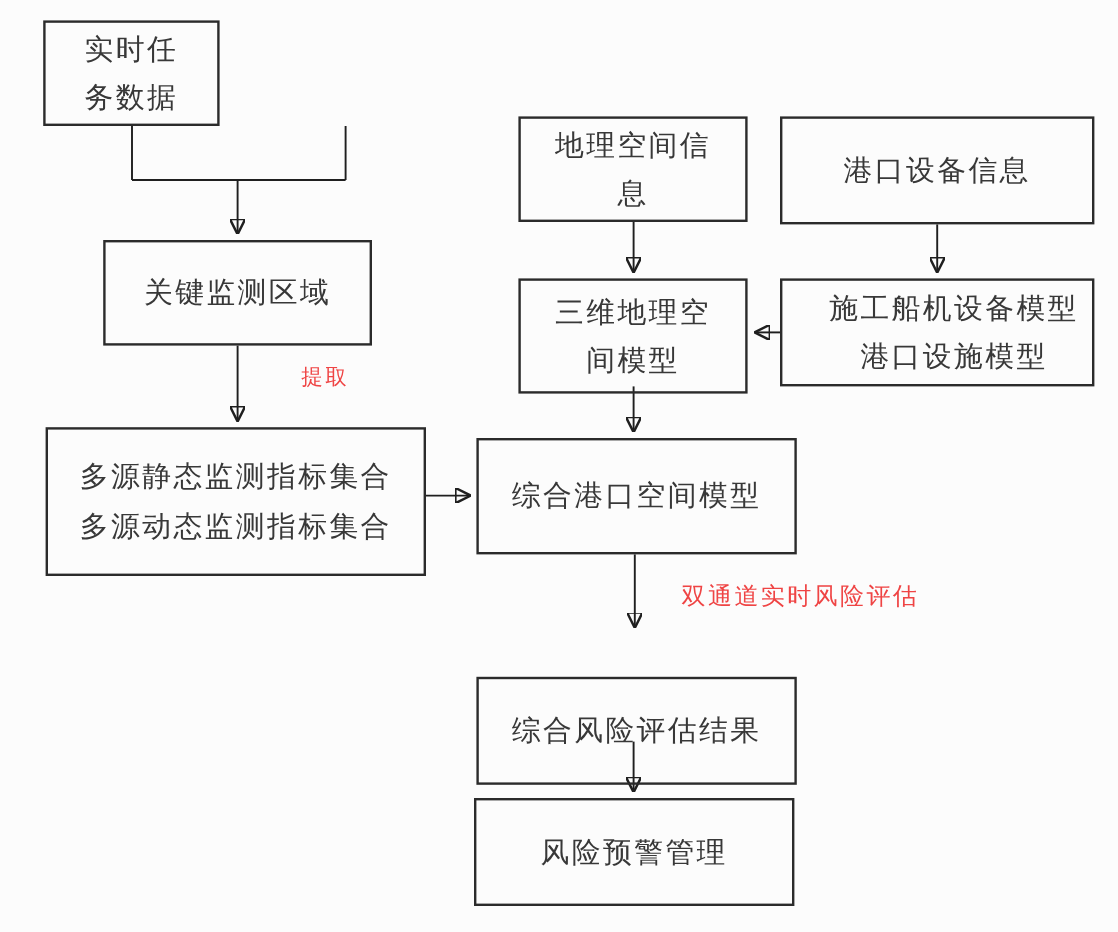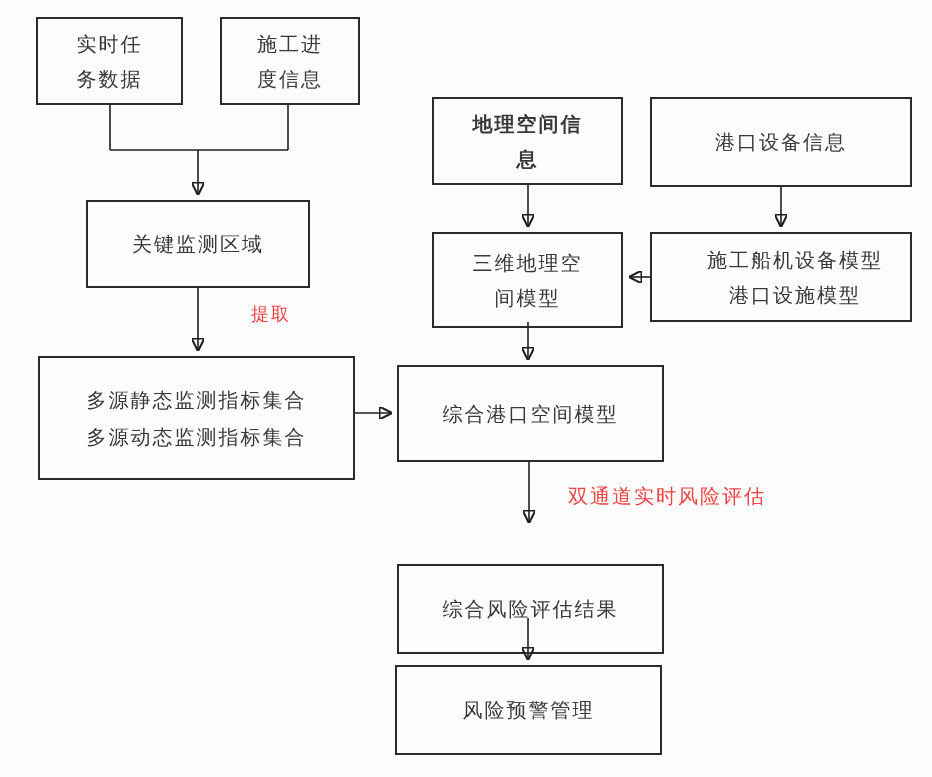--- a/index.html
+++ b/index.html
@@ -25,21 +25,21 @@
   }
   .box {
     position: absolute;
     border: 2px solid #2b2b2b;
     display: flex;
     flex-direction: column;
     align-items: center;
     justify-content: center;
     row-gap: 13px;
     text-align: center;
-    font-size: 20px;
+    font-size: 24px;
     letter-spacing: 2px;
     line-height: 1.1;
     color: #383838;
     background: transparent;
     box-sizing: border-box;
   }
   .box .bl:empty { display: none; }
   .edge-label {
     position: absolute;
     color: #ef4444;
@@ -81,26 +81,22 @@
     <path d="M529,462 V522" marker-end="url(#arrow)"></path>
 
     <path d="M528,618 V659" marker-end="url(#arrow)"></path>
   </svg>
 
   <div class="box" style="left:36px; top:17px; width:147px; height:88px;">
     <span class="bl">实时任</span>
     <span class="bl">务数据</span>
   </div>
 
-  <div class="box" style="left:220px; top:17px; width:140px; height:88px;">
-    <span class="bl">施工进</span>
-    <span class="bl">度信息</span>
-  </div>
 
-  <div class="box" style="left:432px; top:97px; width:191px; height:88px;font-weight:bold;">
+  <div class="box" style="left:432px; top:97px; width:191px; height:88px;">
     <span class="bl">地理空间信</span>
     <span class="bl">息</span>
   </div>
 
   <div class="box" style="left:650px; top:97px; width:262px; height:90px;">
     <span class="bl">港口设备信息</span>
   </div>
 
   <div class="box" style="left:86px; top:200px; width:224px; height:88px;">
     <span class="bl">关键监测区域</span>

